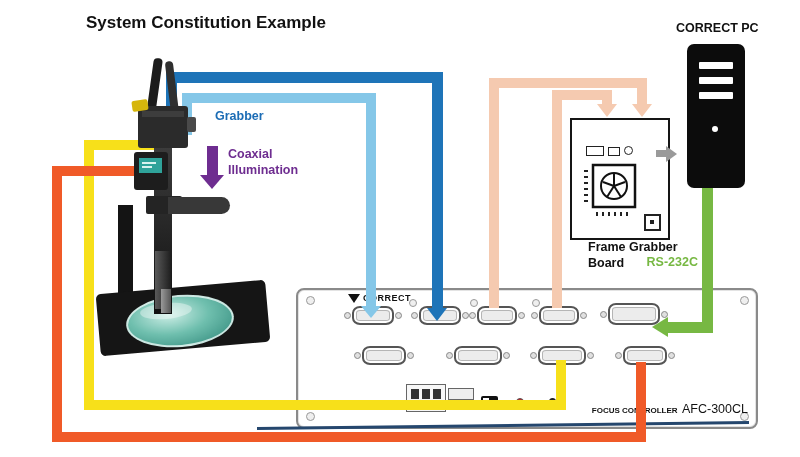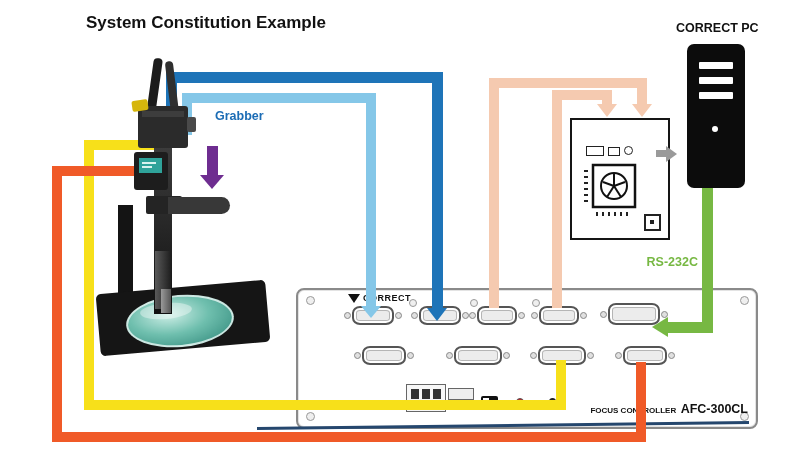--- a/index.html
+++ b/index.html
@@ -57,20 +57,22 @@
       </g>
     </svg>
     <div class="abs" style="left:12px;top:50px;width:4px;height:34px;background:repeating-linear-gradient(to bottom,#222 0 2px,transparent 2px 6px);"></div>
     <div class="abs" style="left:24px;top:92px;width:36px;height:4px;background:repeating-linear-gradient(to right,#222 0 2px,transparent 2px 6px);"></div>
     <div class="abs" style="left:72px;top:94px;width:13px;height:13px;border:2px solid #222;">
       <div class="abs" style="left:4px;top:4px;width:4px;height:4px;background:#222;"></div>
     </div>
   </div>
   <div class="abs" style="left:656px;top:150px;width:10px;height:7px;background:#9a9a9a;"></div>
   <div class="tri" style="left:666px;top:146px;border-top:8px solid transparent;border-bottom:8px solid transparent;border-left:11px solid #9a9a9a;"></div>
+  <div class="lbl-bold prelabel" style="left:588px;top:240px;">Frame Grabber
+Board</div>
 
   <div class="panel"></div>
   <div class="screw" style="left:306px;top:296px;"></div>
   <div class="screw" style="left:740px;top:296px;"></div>
   <div class="screw" style="left:306px;top:412px;"></div>
   <div class="screw" style="left:740px;top:412px;"></div>
   <div class="screw" style="left:409px;top:299px;width:6px;height:6px;"></div>
   <div class="screw" style="left:470px;top:299px;width:6px;height:6px;"></div>
   <div class="screw" style="left:532px;top:299px;width:6px;height:6px;"></div>
 
@@ -109,21 +111,21 @@
   <div class="abs" style="left:481px;top:396px;width:17px;height:12px;background:#111;border-radius:2px;z-index:3;">
     <div class="abs" style="left:2px;top:2px;width:6px;height:8px;background:#fff;"></div>
   </div>
   <div class="plabel" style="left:504px;top:388px;width:28px;">PWR</div>
   <div class="ledred" style="left:516px;top:398px;"></div>
   <div class="plabel" style="left:536px;top:388px;width:32px;">RESET</div>
   <div class="abs" style="left:549px;top:398px;width:7px;height:7px;border-radius:50%;background:#222;z-index:3;"></div>
 
   <div class="abs" style="left:560px;top:399px;width:188px;text-align:right;z-index:3;color:#111;">
     <span style="font-size:8px;font-weight:bold;">FOCUS CONTROLLER</span>
-    <span style="font-size:12.5px;font-weight:bold;">AFC-300CL</span>
+    <span style="font-size:12.5px;font-weight:normal;">AFC-300CL</span>
   </div>
 
   <div class="abs" style="left:257px;top:424px;width:492px;height:3px;background:#25476e;transform:rotate(-0.7deg);z-index:4;"></div>
 
   <div class="cable" style="left:166px;top:72px;width:11px;height:50px;background:#1e74b8;"></div>
   <div class="cable" style="left:166px;top:72px;width:277px;height:11px;background:#1e74b8;"></div>
   <div class="cable" style="left:432px;top:72px;width:11px;height:238px;background:#1e74b8;"></div>
   <div class="tri cable" style="left:427px;top:308px;border-left:10px solid transparent;border-right:10px solid transparent;border-top:13px solid #1e74b8;"></div>
 
   <div class="cable" style="left:182px;top:93px;width:10px;height:42px;background:#85c7e8;"></div>
@@ -173,15 +175,17 @@
     <div class="abs" style="left:129px;top:62px;width:9px;height:15px;background:#4a4a4a;border-radius:2px;"></div>
     <div class="abs" style="left:76px;top:97px;width:34px;height:38px;background:#1d1d1d;border-radius:3px;"></div>
     <div class="abs" style="left:81px;top:103px;width:23px;height:15px;background:#2fa39a;"></div>
     <div class="abs" style="left:84px;top:107px;width:14px;height:2px;background:#d8f3ef;"></div>
     <div class="abs" style="left:84px;top:111px;width:10px;height:2px;background:#d8f3ef;"></div>
   </div>
 
   <div class="lbl-bold ann" style="left:215px;top:109px;color:#1b6cb5;">Grabber</div>
   <div class="abs ann" style="left:207px;top:146px;width:11px;height:31px;background:#6e2d90;"></div>
   <div class="tri ann" style="left:200px;top:175px;border-left:12px solid transparent;border-right:12px solid transparent;border-top:14px solid #6e2d90;"></div>
+  <div class="lbl-bold ann prelabel" style="left:228px;top:147px;color:#6e2d90;">Coaxial
+Illumination</div>
   <div class="lbl-bold ann" style="left:640px;top:255px;width:58px;text-align:right;color:#77b843;">RS-232C</div>
 
 </div>
 
 </body></html>

